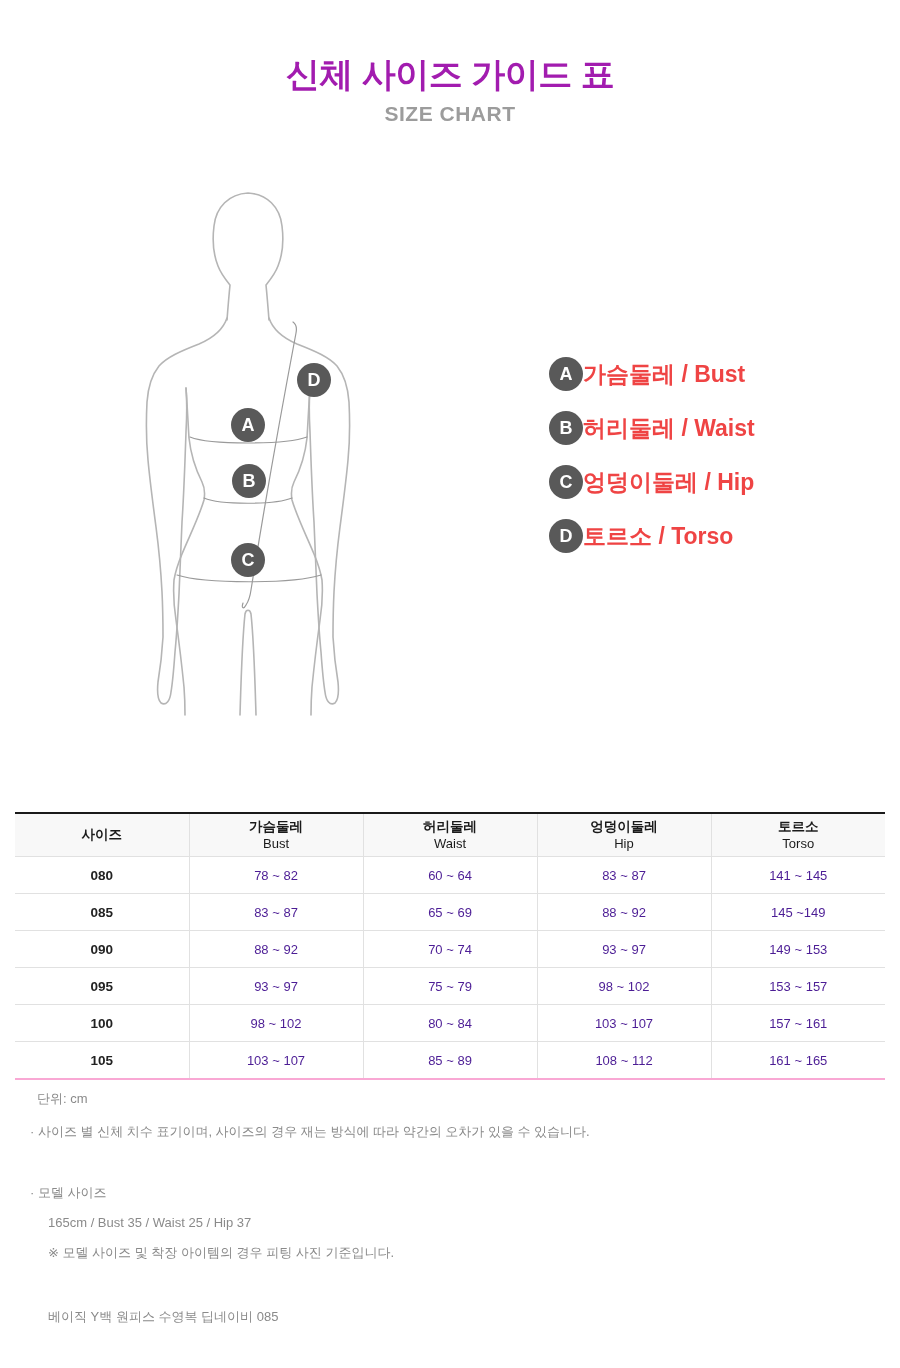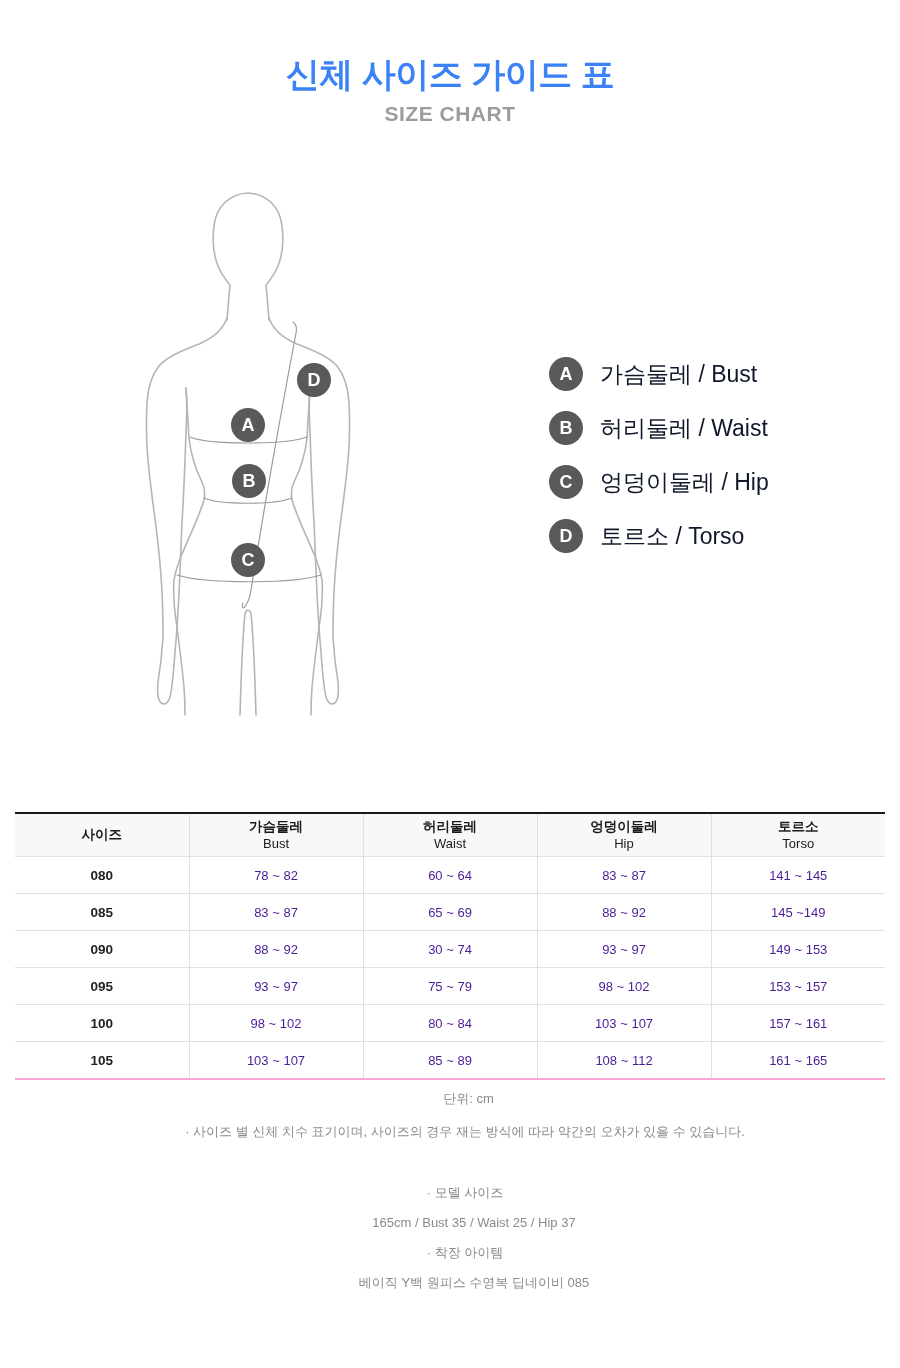--- a/index.html
+++ b/index.html
@@ -1,21 +1,21 @@
 <!DOCTYPE html>
 <html><head>
 <meta charset="utf-8">
 <style>
   * { margin:0; padding:0; box-sizing:border-box; }
   html,body { width:900px; background:#ffffff; font-family:"Liberation Sans","DejaVu Sans",sans-serif; }
   body { height:1368px; overflow:hidden; position:relative; }
 
   
   .heading { text-align:center; padding-top:52px; }
-  .title { font-size:34px; font-weight:700; color:#3b82f6; letter-spacing:-0.5px; }
+  .title { font-size:34px; font-weight:700; color:#a21caf; letter-spacing:-0.5px; }
   .subtitle { margin-top:4px; font-size:21px; font-weight:700; color:#9c9c9c; letter-spacing:0.5px; }
 
   
   .figure-area { position:relative; height:545px; margin-top:56px; }
   .figure-area svg { position:absolute; left:95px; top:0; }
   .sil { fill:none; stroke:#b5b5b5; stroke-width:1.6; stroke-linecap:round; stroke-linejoin:round; }
   .mline { fill:none; stroke:#9a9a9a; stroke-width:1.2; stroke-linecap:round; }
 
   .badge { position:absolute; width:34px; height:34px; border-radius:50%;
            background:#595959; color:#fff; font-size:18px; font-weight:700;
@@ -23,39 +23,39 @@
   .badge-a { left:231px; top:226px; }
   .badge-b { left:232px; top:282px; }
   .badge-c { left:231px; top:361px; }
   .badge-d { left:297px; top:181px; }
 
   .legend { position:absolute; left:549px; top:175px; }
   .legend-item { display:flex; align-items:center; height:34px; margin-bottom:20px; }
   .legend-circle { width:34px; height:34px; border-radius:50%; background:#595959; color:#fff;
                    font-size:18px; font-weight:700; display:flex; align-items:center; justify-content:center;
                    flex:0 0 34px; }
-  .legend-label { margin-left:17px; font-size:23px; font-weight:400; color:#0f172a; white-space:nowrap; }
+  .legend-label { font-size:23px; font-weight:700; color:#ef4444; white-space:nowrap; }
 
   
   .size-table-wrap { margin:85px 15px 0 15px; }
   table { width:100%; border-collapse:collapse; border-top:2px solid #1a1a1a; border-bottom:2px solid #f9a8d4; }
   th, td { width:20%; text-align:center; vertical-align:middle;
            border-right:1px solid #e1e1e1; border-bottom:1px solid #e1e1e1; }
   th:last-child, td:last-child { border-right:none; }
   tr:last-child td { border-bottom:none; }
   thead th { background:#f8f8f8; height:39px; padding:4px 0; }
   .th-ko { font-size:13.5px; font-weight:700; color:#1a1a1a; line-height:1.3; }
   .th-ko.u { }
   .th-en { font-size:13px; font-weight:400; color:#1a1a1a; line-height:1.3; }
   tbody td { height:37px; font-size:13px; color:#4c1d95; background:#fff; }
   tbody td.size-col { font-weight:700; color:#222; font-size:13.5px; }
 
   
   .notes { margin-top:10px; font-size:13px; color:#8a8a8a; }
-  .note-line { line-height:17px;text-align:center; }
+  .note-line { line-height:17px; }
   .n-unit   { margin:0 0 16px 37px; }
   .n-note1  { margin:0 0 44px 30px; }
   .n-mtitle { margin:0 0 13px 30px; }
   .n-msize  { margin:0 0 13px 48px; }
   .n-mnote  { margin:0 0 47px 48px; }
   .n-ftitle { margin:0 0 13px 30px; }
   .n-fitem  { margin:0 0 0 48px; }
 </style>
 </head>
 <body>
@@ -147,21 +147,21 @@
         <tr>
           <td class="size-col">085</td>
           <td>83 ~ 87</td>
           <td>65 ~ 69</td>
           <td>88 ~ 92</td>
           <td>145 ~149</td>
         </tr>
         <tr>
           <td class="size-col">090</td>
           <td>88 ~ 92</td>
-          <td>30 ~ 74</td>
+          <td>70 ~ 74</td>
           <td>93 ~ 97</td>
           <td>149 ~ 153</td>
         </tr>
         <tr>
           <td class="size-col">095</td>
           <td>93 ~ 97</td>
           <td>75 ~ 79</td>
           <td>98 ~ 102</td>
           <td>153 ~ 157</td>
         </tr>
@@ -181,15 +181,15 @@
         </tr>
       </tbody>
   </table>
 </div>
 
 <div class="notes">
   <div class="note-line n-unit">단위: cm</div>
   <div class="note-line n-note1">· 사이즈 별 신체 치수 표기이며, 사이즈의 경우 재는 방식에 따라 약간의 오차가 있을 수 있습니다.</div>
   <div class="note-line n-mtitle">· 모델 사이즈</div>
   <div class="note-line n-msize">165cm / Bust 35 / Waist 25 / Hip 37</div>
-  <div class="note-line n-ftitle">· 착장 아이템</div>
+  <div class="note-line n-mnote">※ 모델 사이즈 및 착장 아이템의 경우 피팅 사진 기준입니다.</div>
   <div class="note-line n-fitem">베이직 Y백 원피스 수영복 딥네이비 085</div>
 </div>
 
 </body></html>

